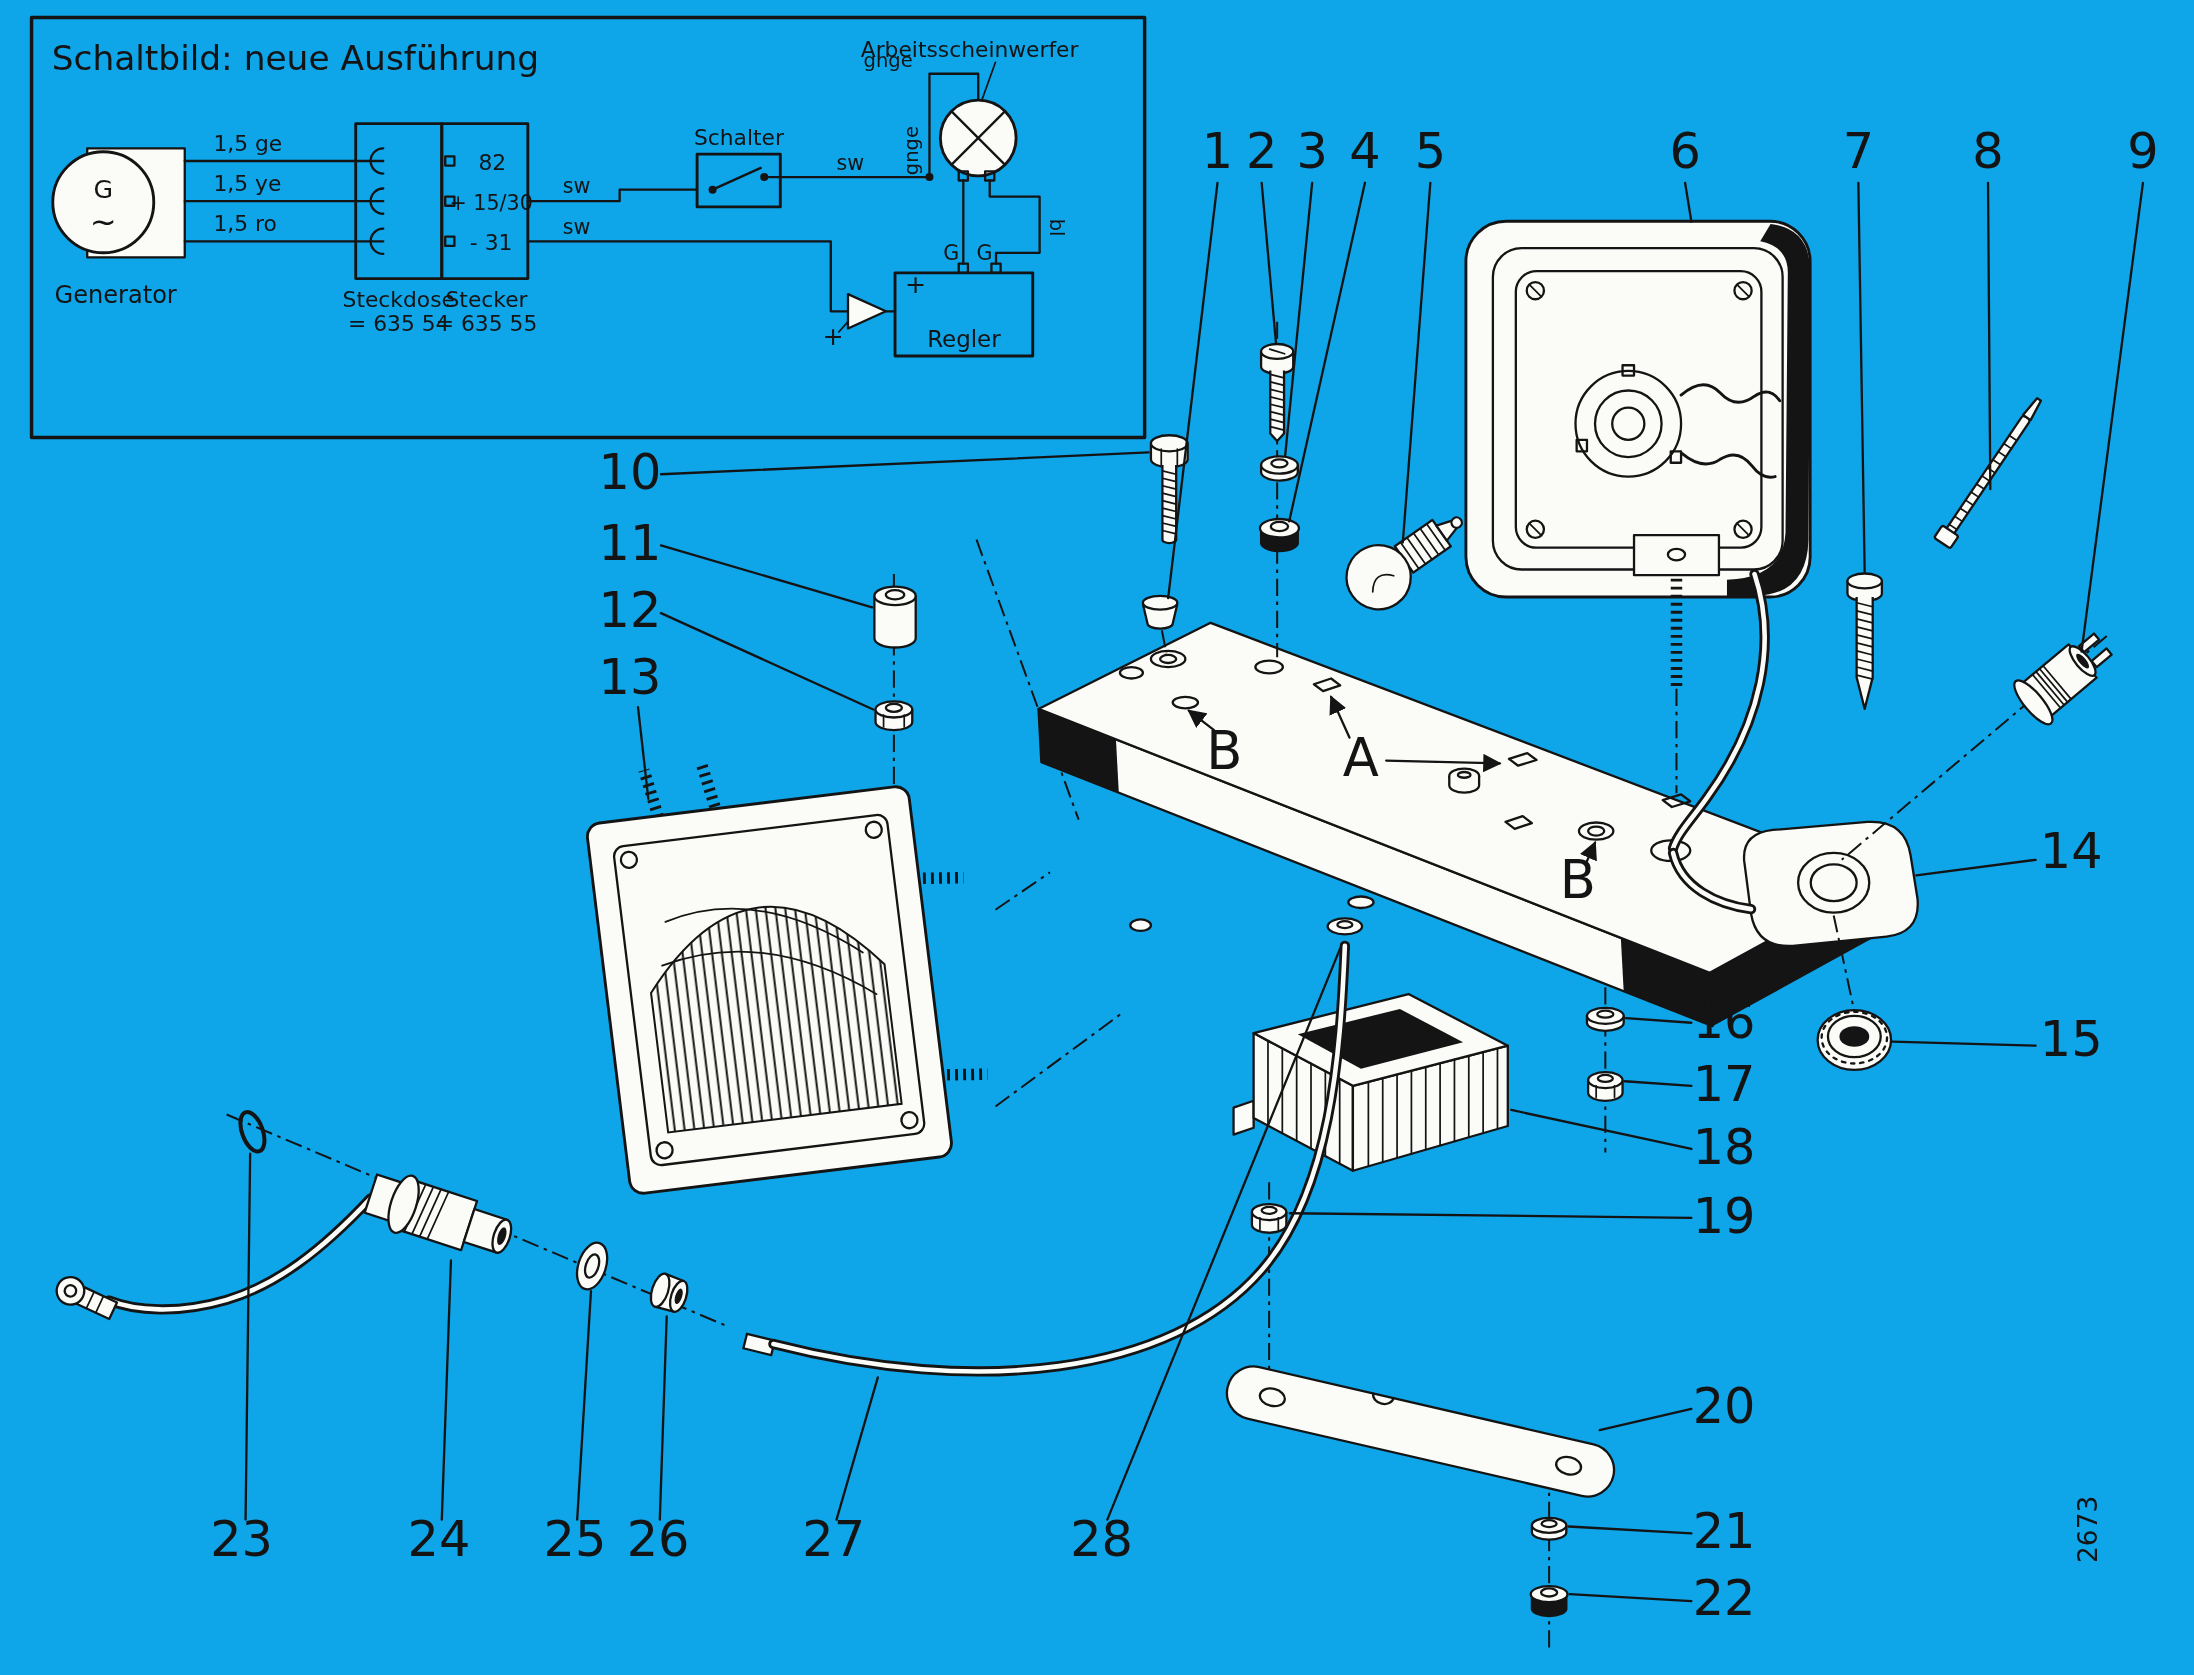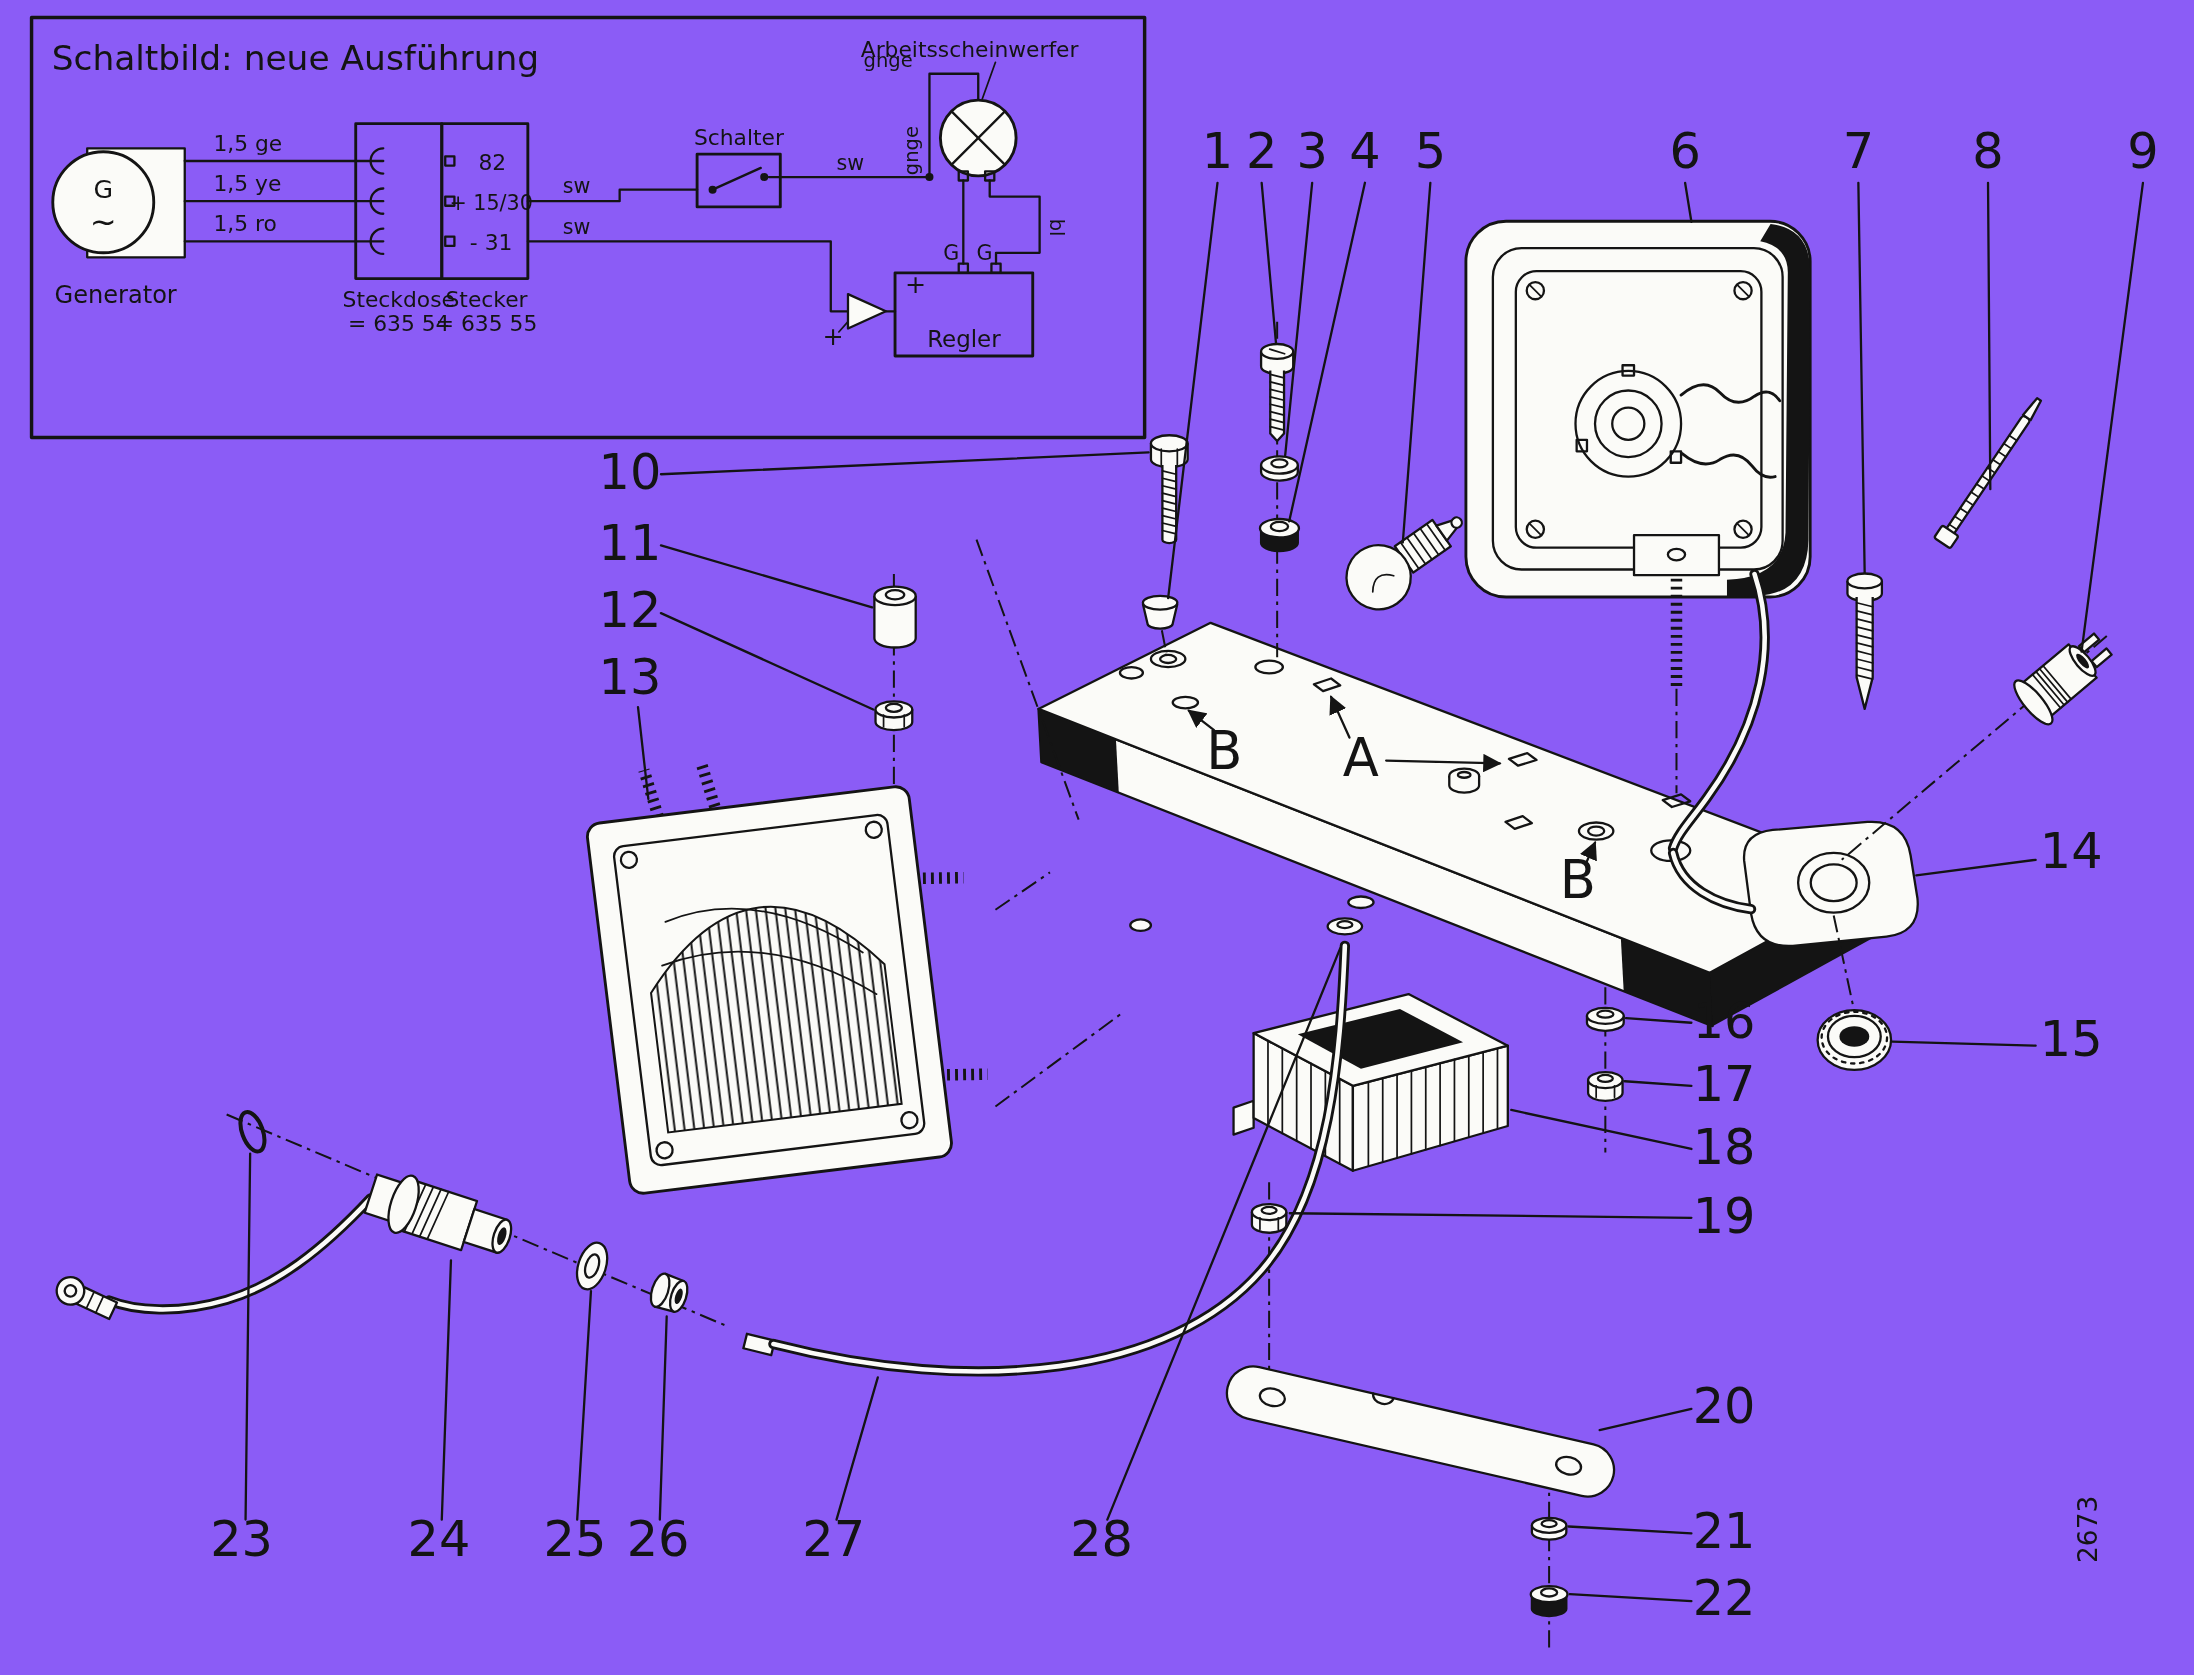--- a/index.html
+++ b/index.html
@@ -1,16 +1,16 @@
 <!DOCTYPE html>
 <html style="font-size:9.2px"><head>
 <meta charset="utf-8">
 <style>
   html,body{margin:0;padding:0;background:#e8e8e4;}
-  .page{width:2194px;height:1676px;background:#8b5cf6;position:relative;overflow:hidden;}
+  .page{width:2194px;height:1676px;background:#0ea5e9;position:relative;overflow:hidden;}
   svg{display:block}
   .ln{fill:none;stroke:#141414;stroke-width:4;stroke-linecap:round;stroke-linejoin:round}
   .ln3{fill:none;stroke:#141414;stroke-width:3;stroke-linecap:round}
   .ln5{fill:none;stroke:#141414;stroke-width:5;stroke-linecap:round;stroke-linejoin:round}
   .ln6{fill:none;stroke:#141414;stroke-width:7;stroke-linecap:round}
   .fw{fill:#fbfbf8;stroke:#141414;stroke-width:4;stroke-linejoin:round}
   .fw5{fill:#fbfbf8;stroke:#141414;stroke-width:5;stroke-linejoin:round}
   .fb{fill:#141414;stroke:none}
   .dash{fill:none;stroke:#141414;stroke-width:3.5;stroke-dasharray:30 10 6 10}
   .cable{fill:none;stroke:#141414;stroke-width:18;stroke-linecap:round}

